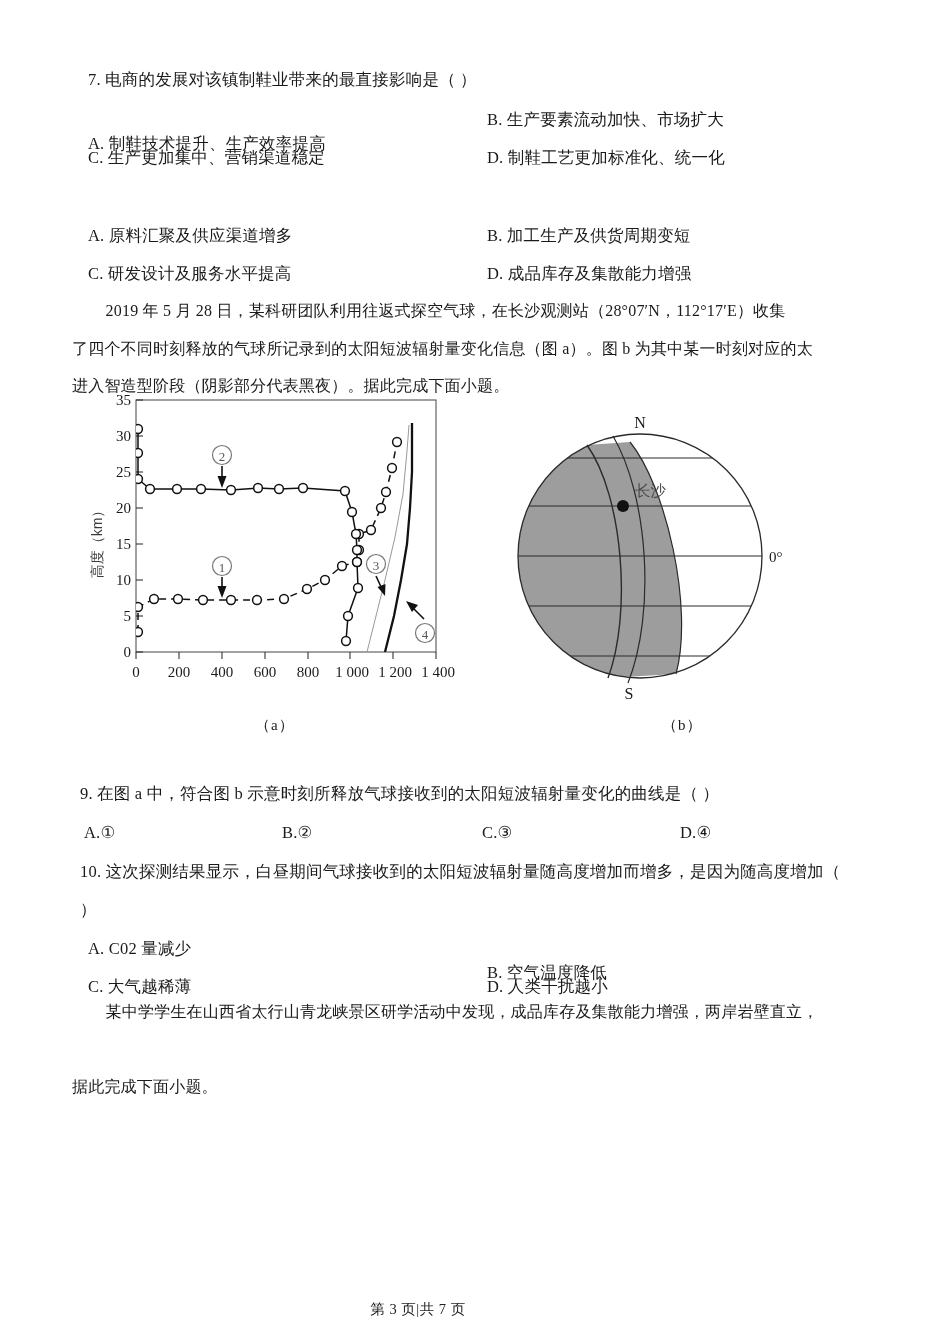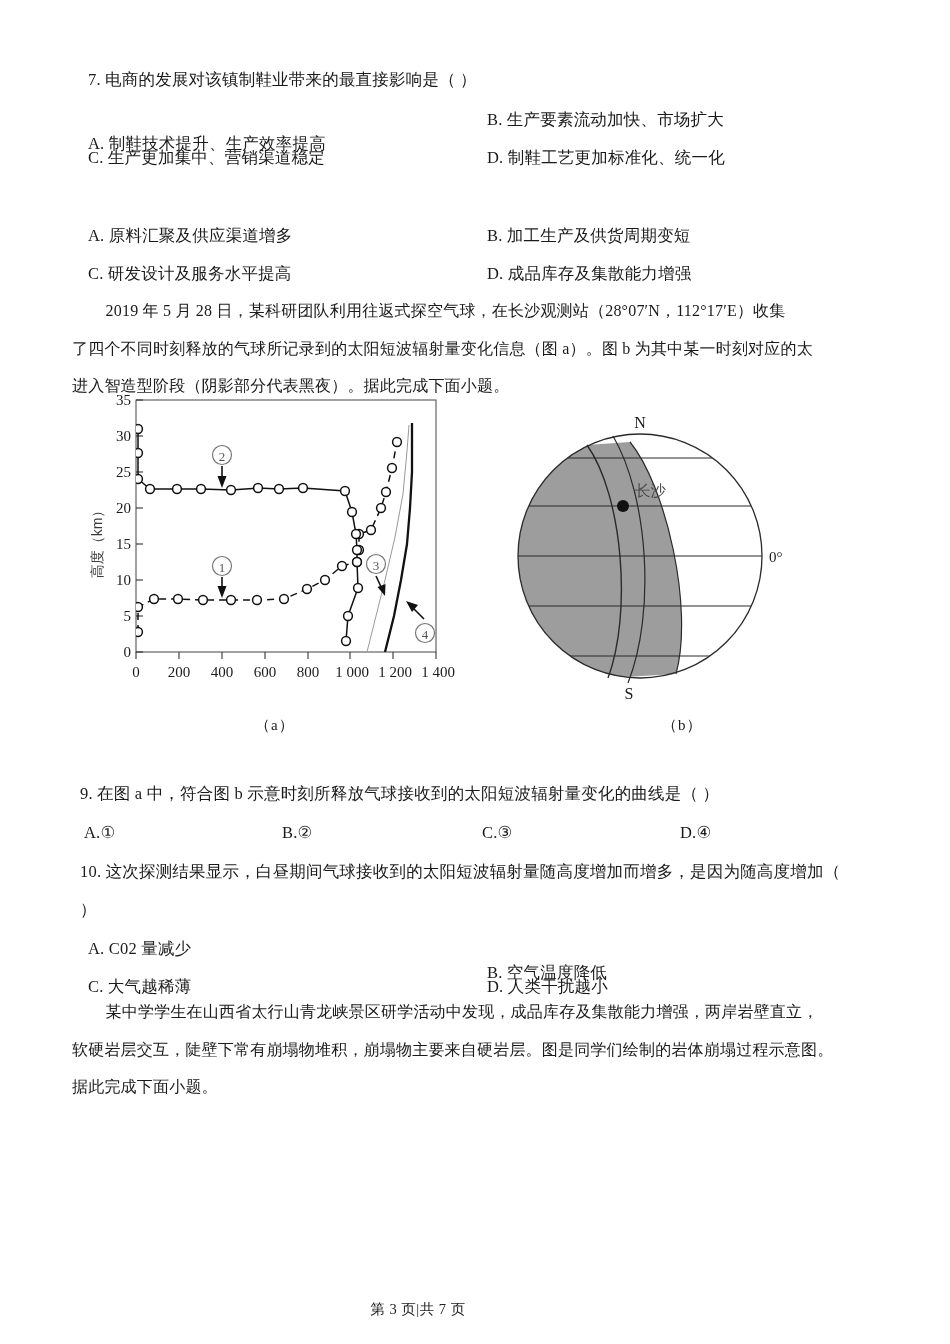--- a/index.html
+++ b/index.html
@@ -320,19 +320,19 @@
 
   <div class="qline" style="left:80px; top:860px;">10. 这次探测结果显示，白昼期间气球接收到的太阳短波辐射量随高度增加而增多，是因为随高度增加（</div>
   <div class="qline" style="left:80px; top:898px;">）</div>
   <div class="qline opt-left" style="top:937px;">A. C02 量减少</div>
   <div class="qline opt-right" style="top:937px;margin-top:24px;">B. 空气温度降低</div>
   <div class="qline opt-left" style="top:975px;">C. 大气越稀薄</div>
   <div class="qline opt-right" style="top:975px;">D. 人类干扰越小</div>
 
   <div class="para" style="left:72px; top:993px; width:818px;">
     <span class="indent"></span><span>某中学学生在山西省太行山青龙峡景区研学活动中发现，成品库存及集散能力增强，两岸岩壁直立，</span><br>
-    <span>软硬岩层交互，陡壁下常有崩塌物堆积，崩塌物主要来自硬岩层。图是同学们绘制的岩体崩塌过程示意图。</span><br>
+    <br>
     <span>据此完成下面小题。</span>
   </div>
 
   <div class="footer">第 3 页|共 7 页</div>
 
 </div>
 
 </body></html>

